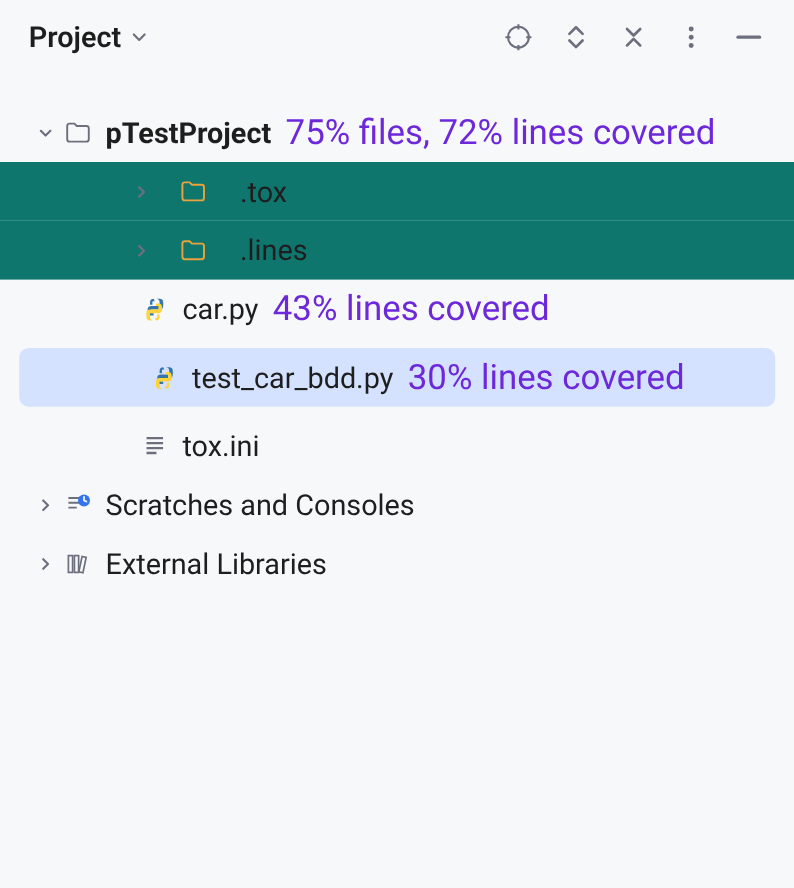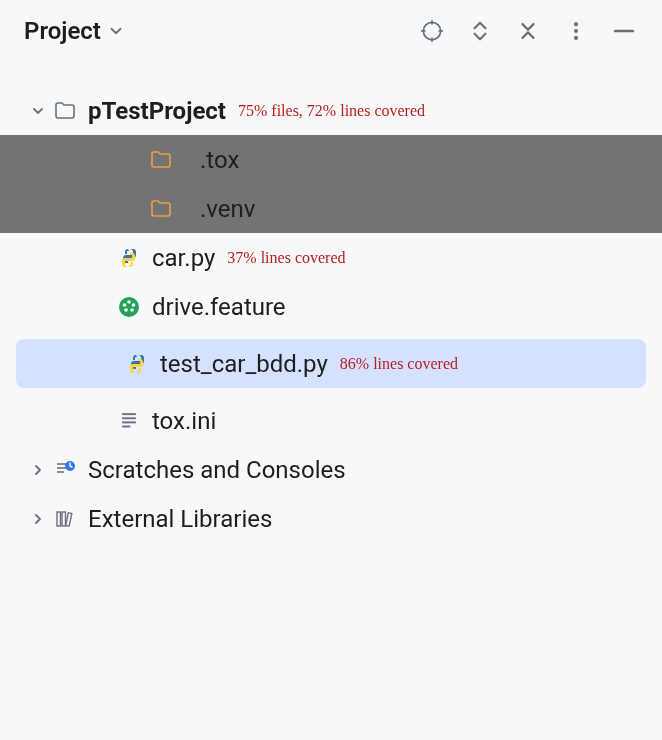--- a/index.html
+++ b/index.html
@@ -48,21 +48,21 @@
     padding-top: 24px;
   }
   .tree-row {
     display: flex;
     align-items: center;
     height: 49px;
     padding-left: 24px;
     cursor: pointer;
     white-space: nowrap;
   }
-  .tree-row.highlight-yellow { background: #737373; gap: 16px; }
+  .tree-row.highlight-yellow { background: #0f766e; gap: 16px; }
   .tree-row.selected { 
     background: #d4e2ff; 
     border-radius: 8px;
     margin: 8px 16px;
     padding-left: 24px;
   }
   .tree-row.selected .indent-root,
   .tree-row.selected .indent-child { margin-left: -8px; }
   .indent-root { width: 0px; }
   .indent-child { width: 64px; display: inline-block; }
@@ -81,24 +81,23 @@
     justify-content: center;
     margin-right: 10px;
     flex-shrink: 0;
   }
   .file-name {
     font-size: 24px;
     color: #1e1e1e;
   }
   .file-name.bold { font-weight: 700; }
   .coverage {
-    font-size: 16px;
-    color: #b91c1c;
+    font-size: 29px;
+    color: #6d28d9;
     margin-left: 12px;
-    font-family: Liberation Serif, serif;
   }
 </style>
 </head>
 <body>
 
 <div class="panel">
 
   <div class="header">
     <span class="header-dropdown">
       <span class="header-title">Project</span>
@@ -178,66 +177,51 @@
       <span class="expander">
         <svg width="16" height="16" viewBox="0 0 16 16">
             <path d="M6 4l4 4-4 4" stroke="#6c707e" stroke-width="1.8" fill="none" stroke-linecap="round" stroke-linejoin="round"></path>
           </svg>
       </span>
       <span class="file-icon">
         <svg width="24" height="24" viewBox="0 0 24 24">
             <path d="M3 6a2 2 0 012-2h4l2 2h8a2 2 0 012 2v9a2 2 0 01-2 2H5a2 2 0 01-2-2V6z" fill="none" stroke="#e8a33d" stroke-width="1.6"></path>
           </svg>
       </span>
-      <span class="file-name">.venv</span>
+      <span class="file-name">.lines</span>
     </div>
 
 
 
 
     <div class="tree-row">
       <span class="indent-child"></span>
       <span class="expander spacer"></span>
       <span class="file-icon">
         <svg width="24" height="24" viewBox="0 0 24 24">
             <path d="M11 3h2c2 0 3 1 3 3v3H9c-2 0-3 1-3 3v2c0 2 1 3 3 3h2v-2H9v-3h7c2 0 3-1 3-3V6c0-2-1-3-3-3h-5c-2 0-3 1-3 3v2h2V6c0-1 0-1 2-1z" fill="#3776ab"></path>
             <path d="M13 21h-2c-2 0-3-1-3-3v-3h7c2 0 3-1 3-3v-2c0-2-1-3-3-3h-2v2h2v3H8c-2 0-3 1-3 3v3c0 2 1 3 3 3h5c2 0 3-1 3-3v-2h-2v2c0 1 0 1-2 1z" fill="#ffd43b"></path>
           </svg>
       </span>
       <span class="file-name">car.py</span>
-      <span class="coverage">37% lines covered</span>
-    </div>
-
-    <div class="tree-row">
-      <span class="indent-child"></span>
-      <span class="expander spacer"></span>
-      <span class="file-icon">
-        <svg width="24" height="24" viewBox="0 0 24 24">
-            <circle cx="12" cy="12" r="10" fill="#23a159"></circle>
-            <circle cx="12" cy="7" r="1.8" fill="#fff"></circle>
-            <circle cx="7.5" cy="10" r="1.8" fill="#fff"></circle>
-            <circle cx="16.5" cy="10" r="1.8" fill="#fff"></circle>
-            <circle cx="9" cy="15" r="1.8" fill="#fff"></circle>
-            <circle cx="15" cy="15" r="1.8" fill="#fff"></circle>
-          </svg>
-      </span>
-      <span class="file-name">drive.feature</span>
-    </div>
+      <span class="coverage">43% lines covered</span>
+    </div>
+
 
     <div class="tree-row selected">
       <span class="indent-child"></span>
       <span class="expander spacer"></span>
       <span class="file-icon">
         <svg width="24" height="24" viewBox="0 0 24 24">
             <path d="M11 3h2c2 0 3 1 3 3v3H9c-2 0-3 1-3 3v2c0 2 1 3 3 3h2v-2H9v-3h7c2 0 3-1 3-3V6c0-2-1-3-3-3h-5c-2 0-3 1-3 3v2h2V6c0-1 0-1 2-1z" fill="#3776ab"></path>
             <path d="M13 21h-2c-2 0-3-1-3-3v-3h7c2 0 3-1 3-3v-2c0-2-1-3-3-3h-2v2h2v3H8c-2 0-3 1-3 3v3c0 2 1 3 3 3h5c2 0 3-1 3-3v-2h-2v2c0 1 0 1-2 1z" fill="#ffd43b"></path>
           </svg>
       </span>
       <span class="file-name">test_car_bdd.py</span>
-      <span class="coverage">86% lines covered</span>
+      <span class="coverage">30% lines covered</span>
     </div>
 
 
     <div class="tree-row">
       <span class="indent-child"></span>
       <span class="expander spacer"></span>
       <span class="file-icon">
         <svg width="22" height="22" viewBox="0 0 16 16">
             <line x1="3" y1="3" x2="13" y2="3" stroke="#6c707e" stroke-width="1.4"></line>
             <line x1="3" y1="6" x2="13" y2="6" stroke="#6c707e" stroke-width="1.4"></line>

